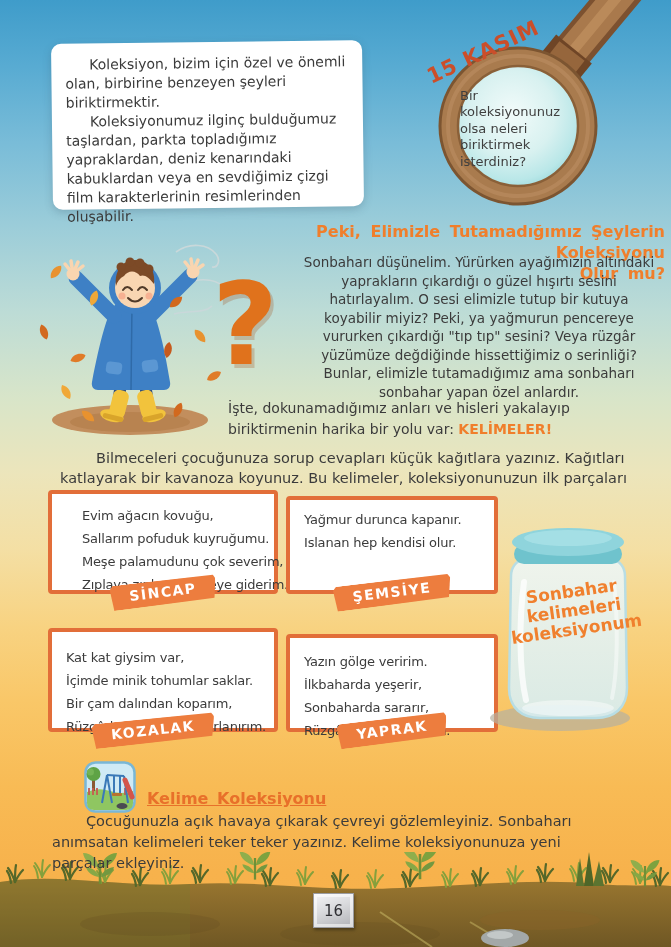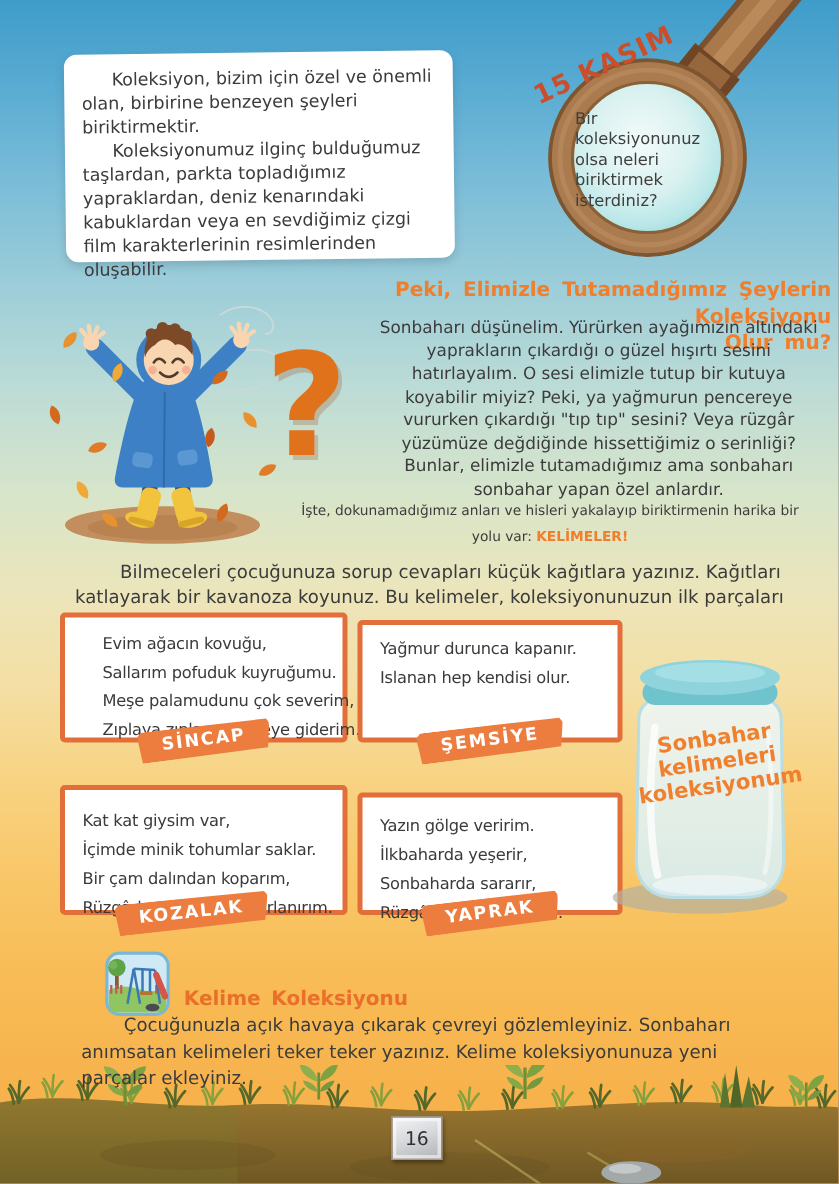--- a/index.html
+++ b/index.html
@@ -22,42 +22,42 @@
     font-size:21px;font-weight:bold;color:#cb4e2a;letter-spacing:1px;}
   .lens-text{left:460px;top:92px;width:118px;height:74px;display:flex;align-items:center;
     justify-content:center;text-align:left;font-size:13px;line-height:16.5px;color:#3f3f3f;}
   
   .sec-heading{left:235px;top:221px;width:430px;text-align:right;color:#f07e2b;
     font-weight:bold;font-size:16px;line-height:21px;word-spacing:4px;}
   .sec-body{left:248px;top:253px;width:410px;text-align:center;font-size:13.5px;line-height:18.5px;}
   .q-spacer{float:left;width:52px;height:112px;margin-top:40px;}
   .qmark{left:212px;top:268px;font-size:114px;line-height:1;font-weight:bold;color:#e0721c;
     text-shadow:3px 4px 0 rgba(160,70,15,.25);}
-  .closing{left:228px;top:398px;width:424px;text-align:center;font-size:11px;line-height:21px;}
+  .closing{left:228px;top:398px;width:424px;font-size:14px;line-height:21px;}
   .closing .hl{color:#f07e2b;font-weight:bold;}
   .riddle-intro{left:60px;top:448px;width:584px;font-size:14.5px;line-height:20px;text-indent:36px;}
   
   .rbox{background:#fff;border:4px solid #e26e39;border-radius:4px;box-sizing:border-box;
     overflow:visible;}
   .rbox .rline{font-size:13px;line-height:23px;white-space:nowrap;letter-spacing:-.2px;}
   #rbox1{left:48px;top:490px;width:230px;height:104px;padding:10px 4px 0 30px;}
   #rbox2{left:286px;top:496px;width:212px;height:98px;padding:8px 4px 0 14px;}
   #rbox3{left:48px;top:628px;width:230px;height:104px;padding:14px 0 0 14px;}
   #rbox4{left:286px;top:634px;width:212px;height:98px;padding:12px 4px 0 14px;}
   .ribbon{position:absolute;bottom:-15px;left:50%;background:#ed7d3e;color:#fff;
     font-weight:bold;font-size:14px;letter-spacing:1.5px;padding:4px 20px 5px;
     transform:translateX(-50%) rotate(-7deg);
     clip-path:polygon(1% 15%,4% 0%,98% 4%,100% 18%,97% 96%,3% 100%);}
   #rbox3 .ribbon{transform:translateX(-58%) rotate(-6deg);}
   
   .jar-label{left:498px;top:582px;width:152px;text-align:center;transform:rotate(-8deg);
     color:#f0802e;font-weight:bold;font-size:17px;line-height:19px;}
   
-  .act-title{left:147px;top:789px;color:#e8702a;font-weight:bold;font-size:16px;word-spacing:3px;}
-  .act-body{left:65px;top:811px;width:566px;font-size:14.5px;line-height:21px;text-indent:34px;}
+  .act-title{left:147px;top:789px;color:#e8702a;font-weight:bold;font-size:16px;word-spacing:3px;text-decoration:underline;}
+  .act-body{left:52px;top:811px;width:566px;font-size:14.5px;line-height:21px;text-indent:34px;}
   
   .badge{left:313px;top:893px;width:39px;height:33px;display:flex;align-items:center;justify-content:center;
     background:linear-gradient(160deg,#f4f4f6 0%,#d9dadd 45%,#b0b1b6 100%);
     border:1px solid #9b9ca1;box-shadow:inset 0 0 0 3px rgba(255,255,255,.55),1px 2px 3px rgba(0,0,0,.35);
     font-size:15px;color:#2f2f33;}
 </style>
 </head>
 <body>
 
 <div id="page">

